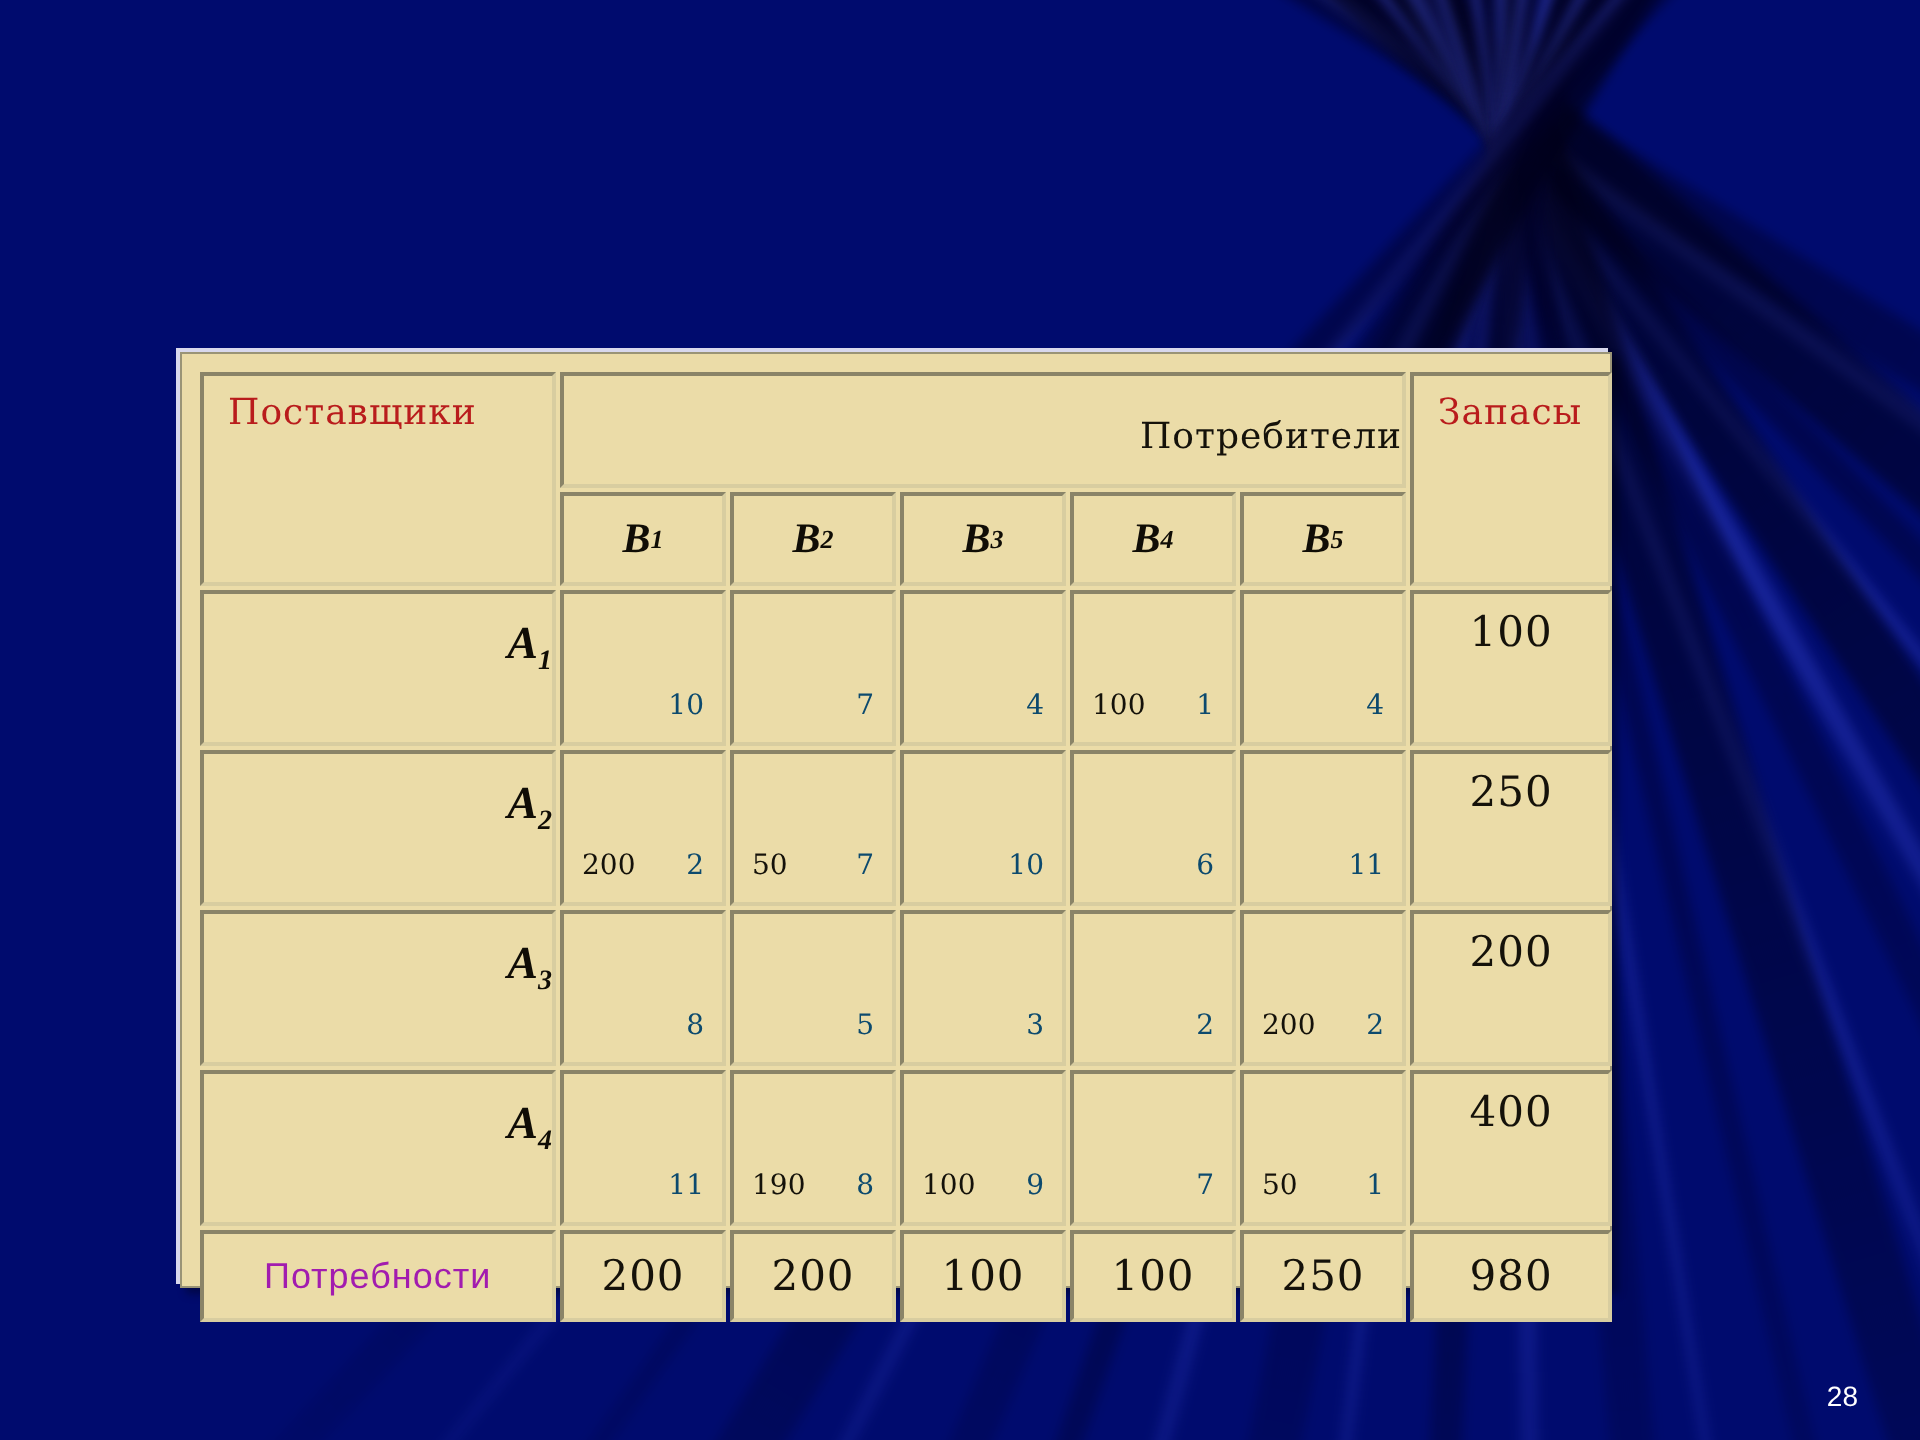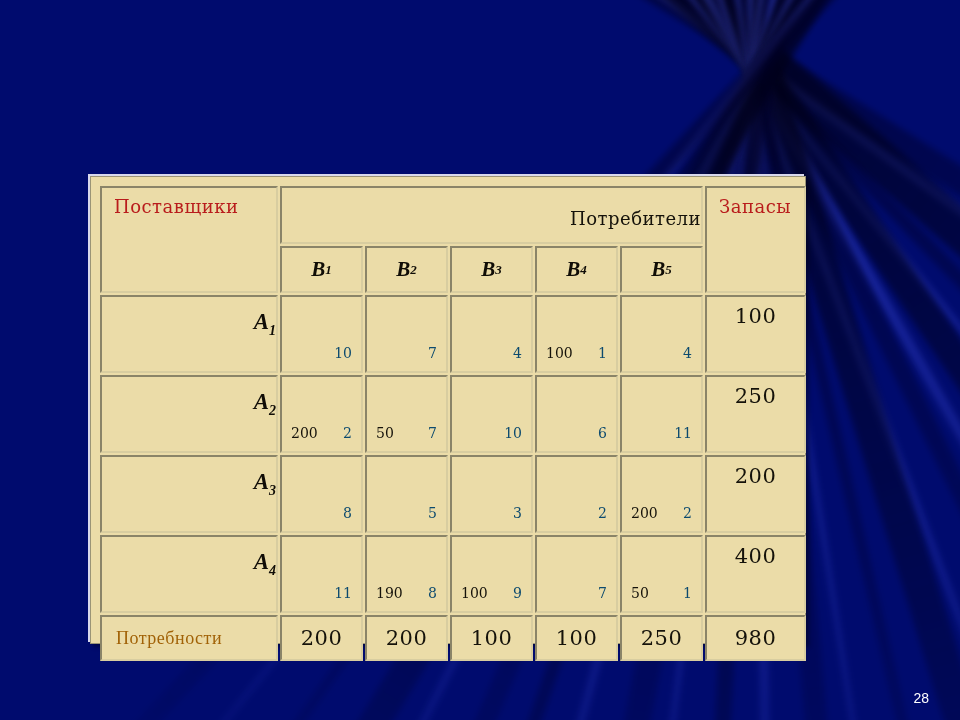--- a/index.html
+++ b/index.html
@@ -154,30 +154,31 @@
     font-family: "DejaVu Serif", serif;
     font-size: 21px;
     color: #15120a;
     display: flex;
     align-items: center;
     justify-content: center;
     height: 100%;
     letter-spacing: .5px;
   }
   .demandlabel {
-    font-family: Liberation Serif, serif;
+    font-family: Liberation Sans, sans-serif;
     font-size: 18px;
-    color: #a16207;
+    color: #a21caf;
     display: flex;
     align-items: center;
     justify-content: flex-start;
     height: 100%;
     padding-left: 14px;
     letter-spacing: .5px;
     white-space: nowrap;
+    margin-left: 16px;
   }
 
   
   tr.r-head1 td { height: 58px; }
   tr.r-head2 td { height: 47px; }
   tr.r-data  td { height: 78px; }
   tr.r-foot  td { height: 46px; }
 
   
   #slide-number {

